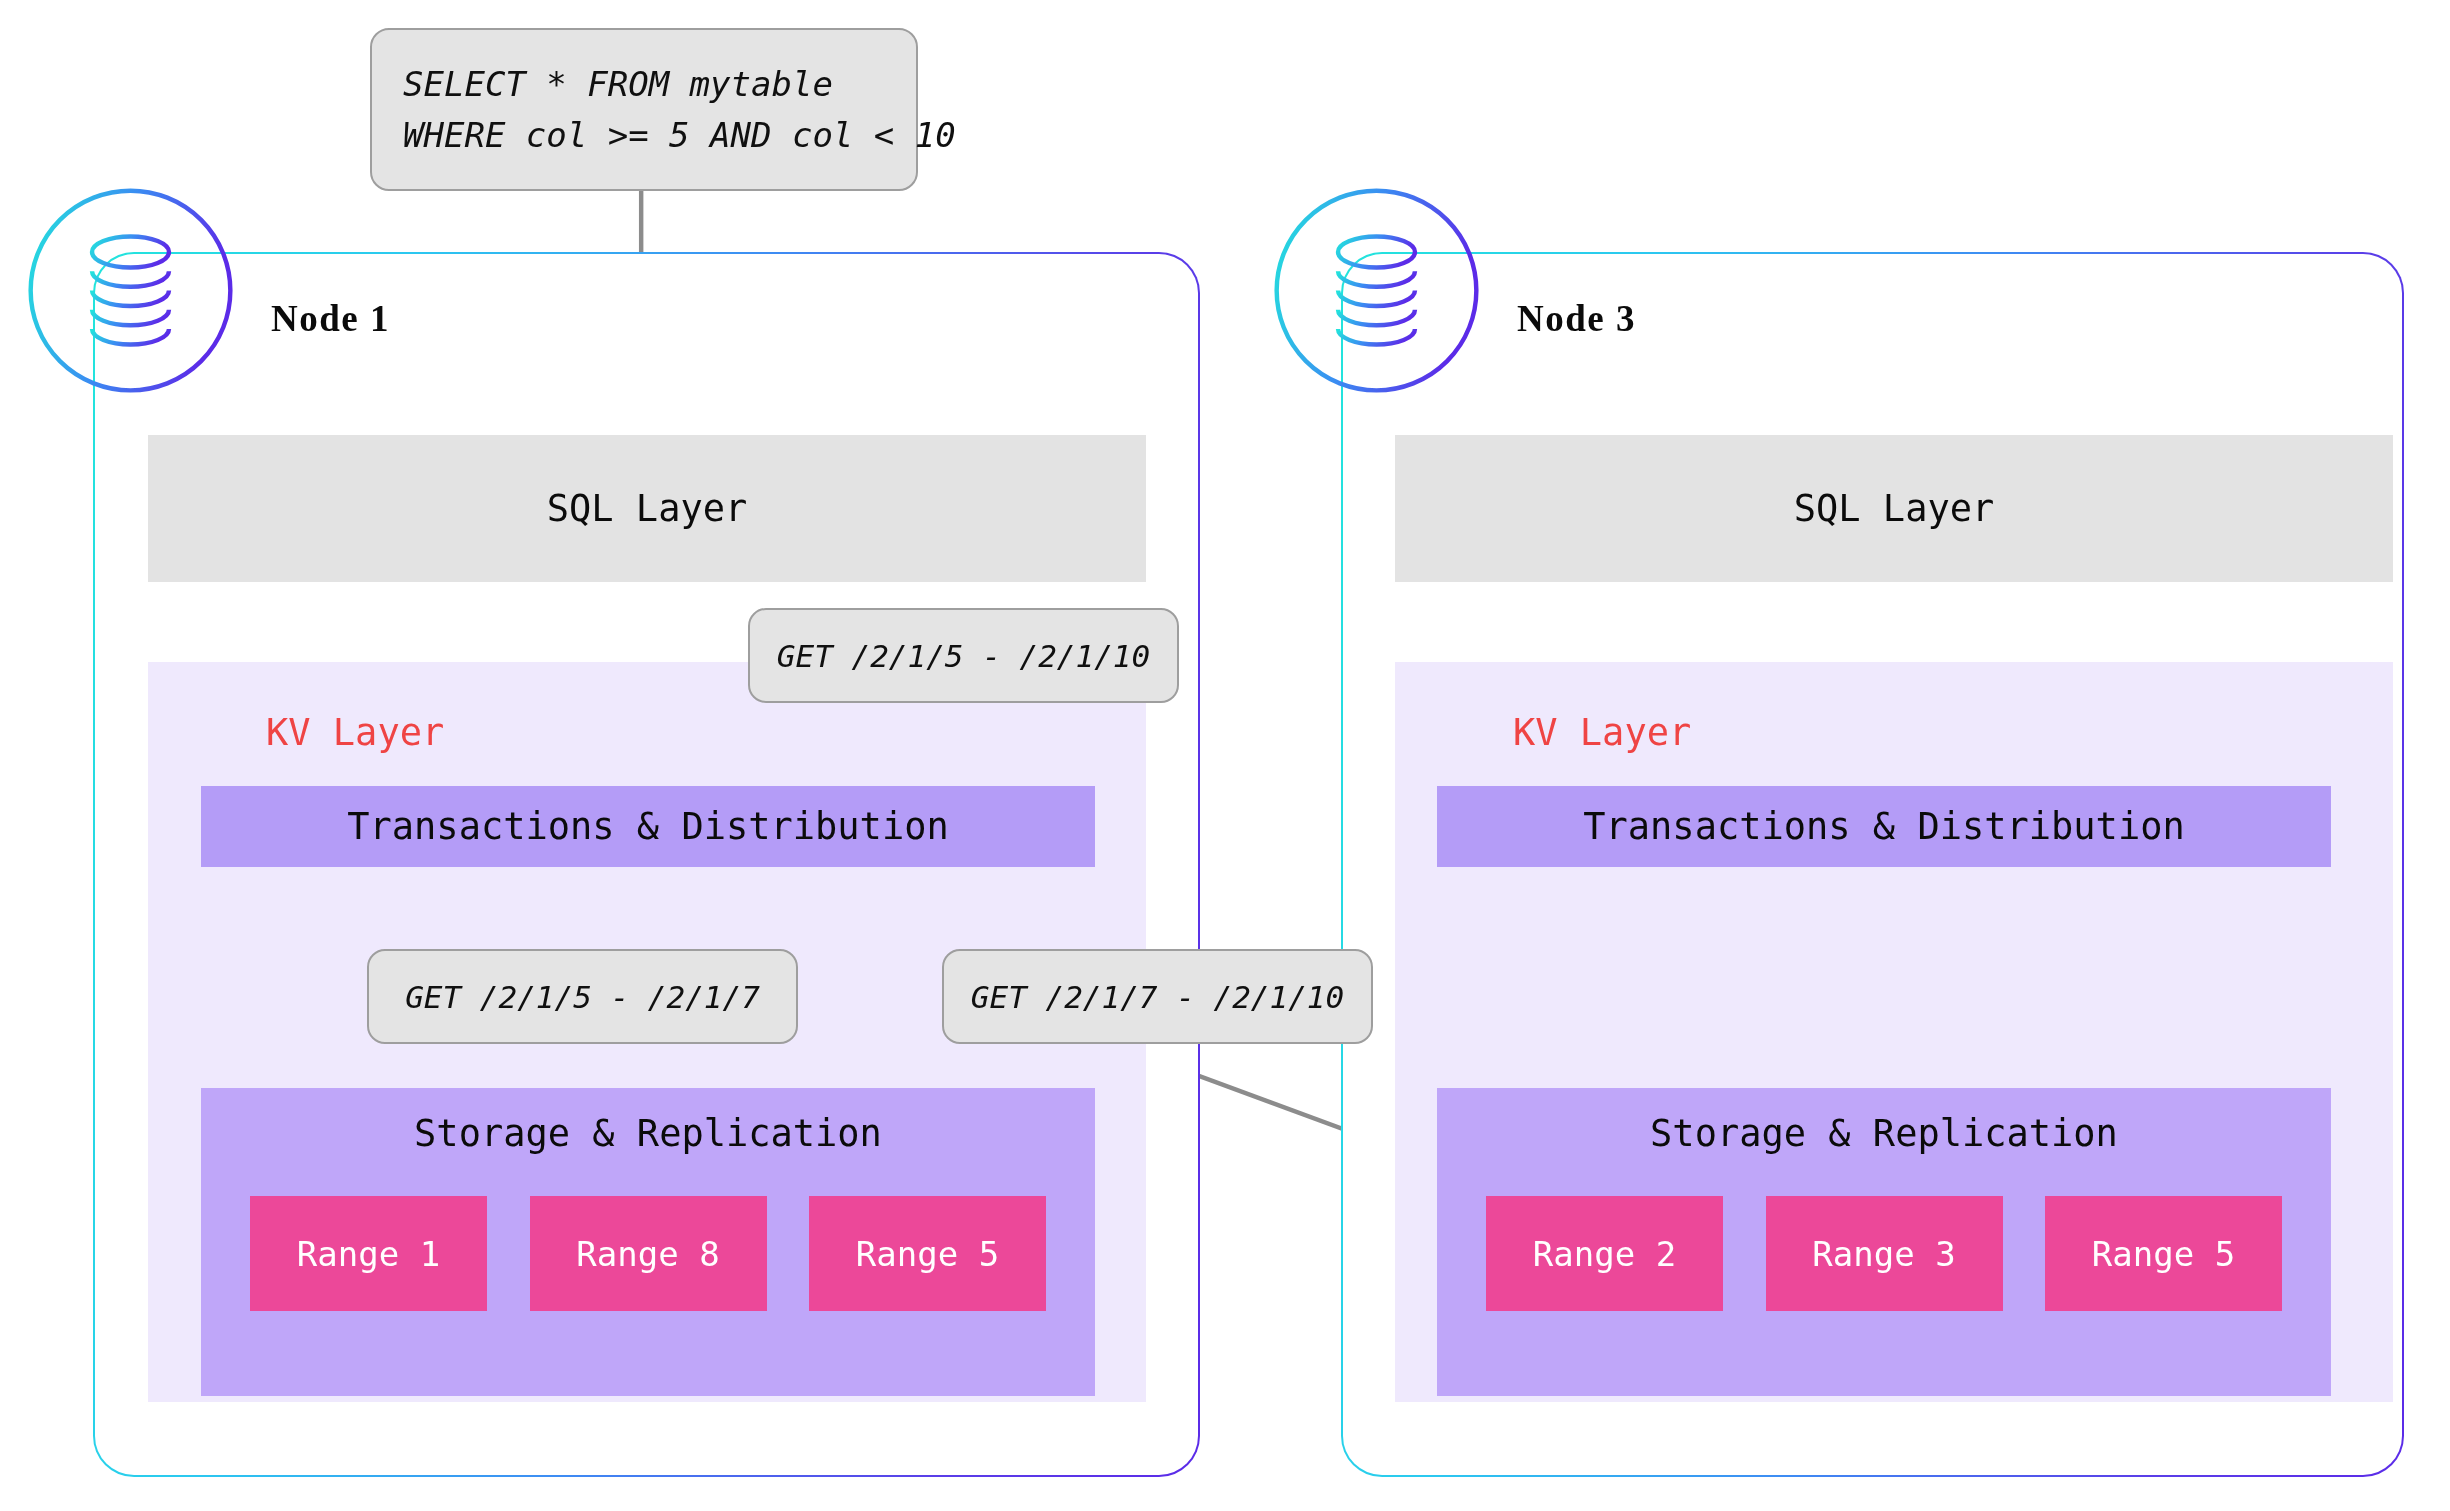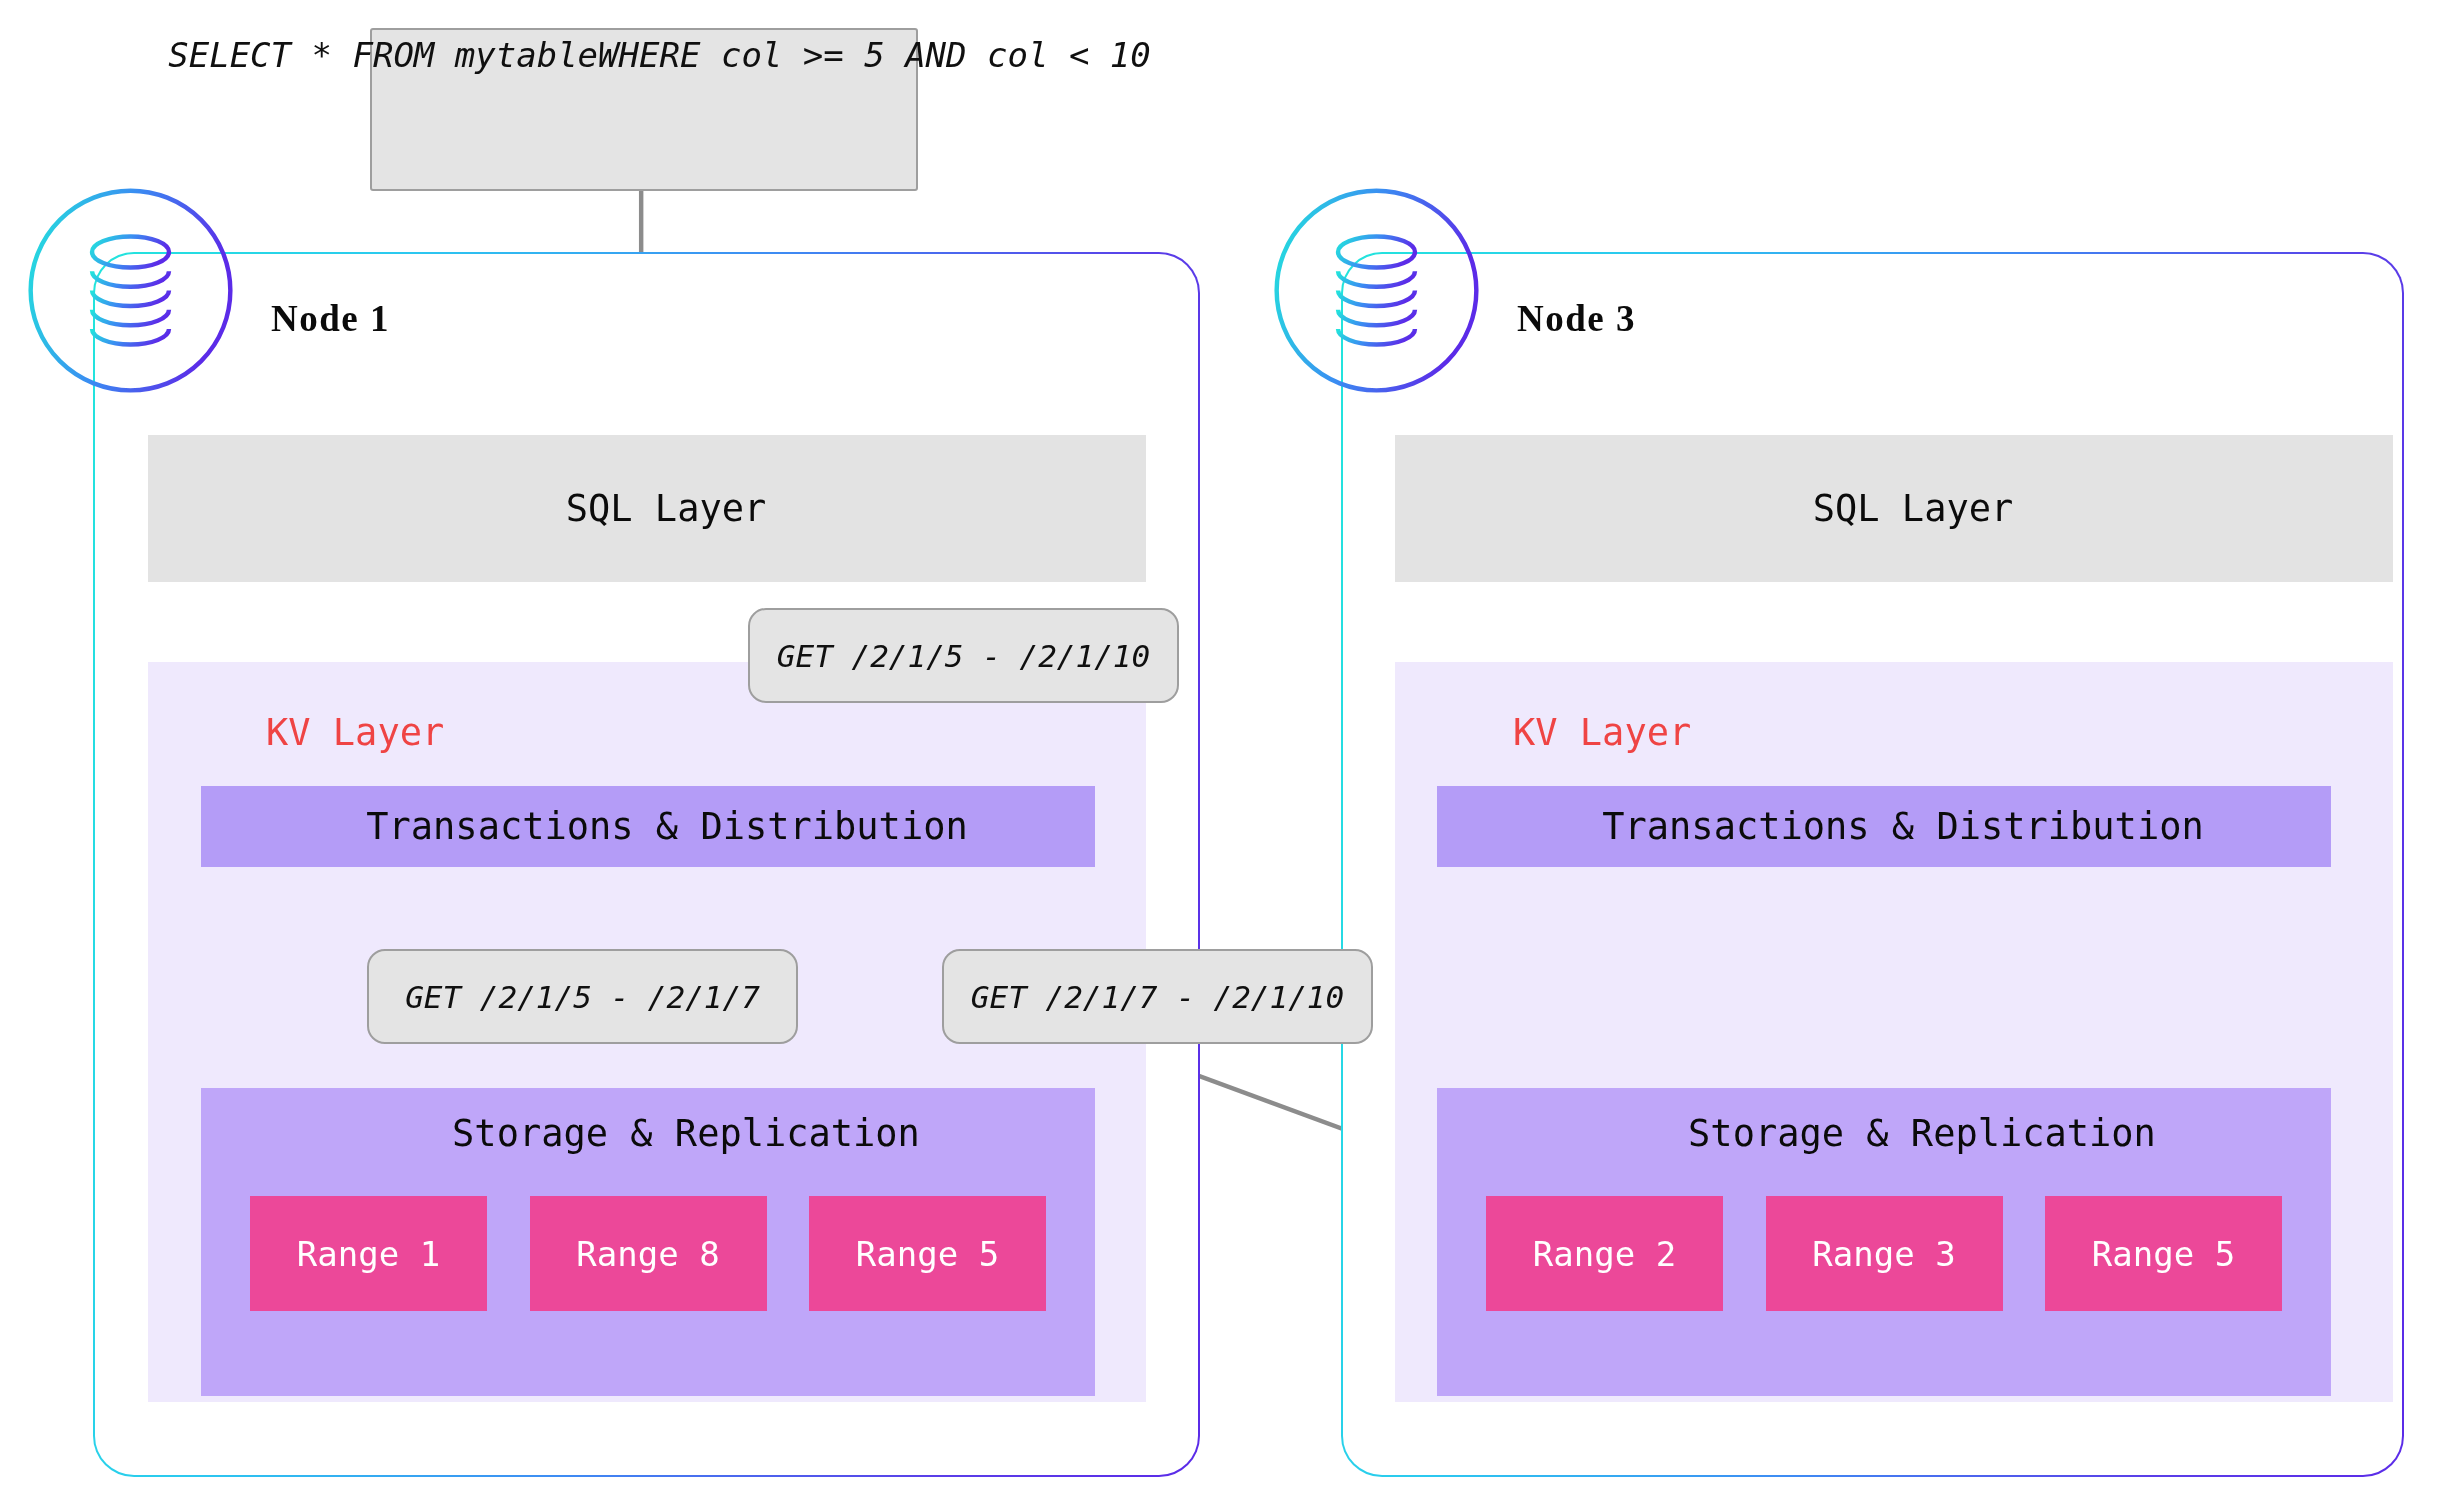--- a/index.html
+++ b/index.html
@@ -23,27 +23,27 @@
     width: 2450px;
     height: 1511px;
     pointer-events: none;
   }
 
   
   .callout {
     position: absolute;
     background: #E4E4E4;
     border: 2.2px solid #9E9E9E;
-    border-radius: 3px;
+    border-radius: 19px;
     box-sizing: border-box;
     font-family: "DejaVu Sans Mono", monospace;
     font-style: italic;
     color: #101010;
     display: flex;
-    flex-direction: row;
+    flex-direction: column;
     justify-content: center;
     z-index: 6;
   }
   .callout .line {
     white-space: pre;
     line-height: 1.5;
   }
 
   #sql-query-box {
     left: 370px;
@@ -119,21 +119,20 @@
     margin-left: 34px;
     margin-top: 55px;
     white-space: pre;
   }
 
   
   .layer {
     position: absolute;
     box-sizing: border-box;
     z-index: 3;
-    padding-left: 38px;
   }
   .sql-layer {
     background: #E3E3E3;
     display: flex;
     align-items: center;
     justify-content: center;
     font-size: 37px;
     color: #0b0b0b;
     height: 147px;
     white-space: pre;

